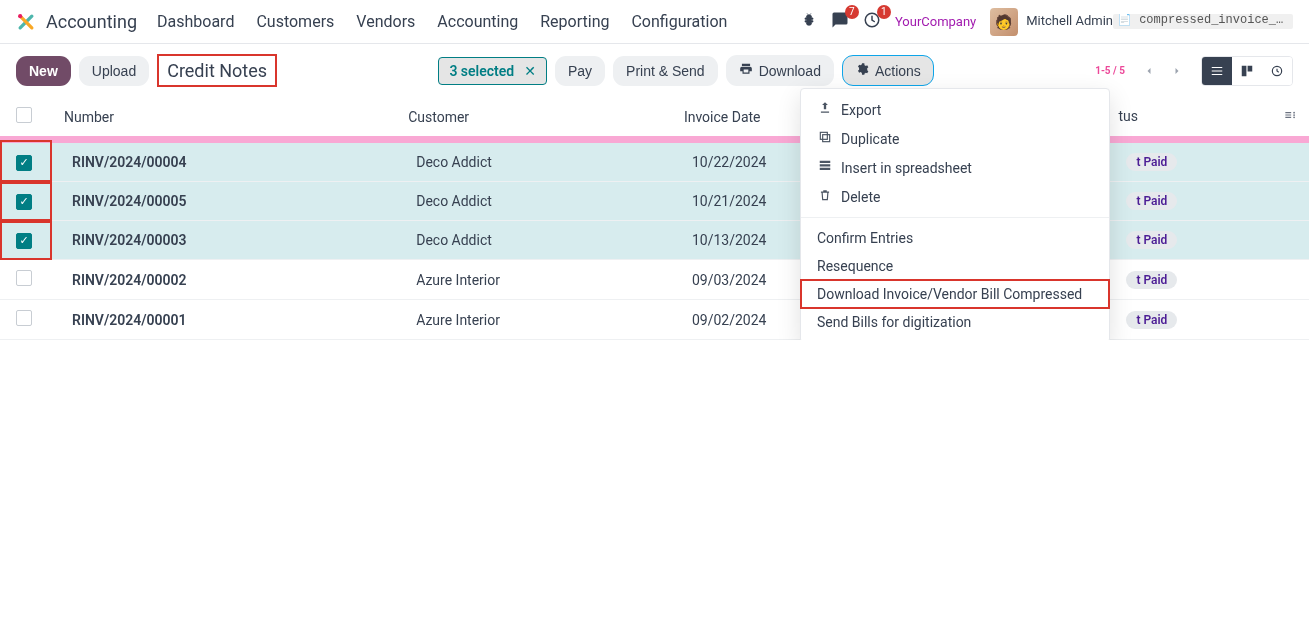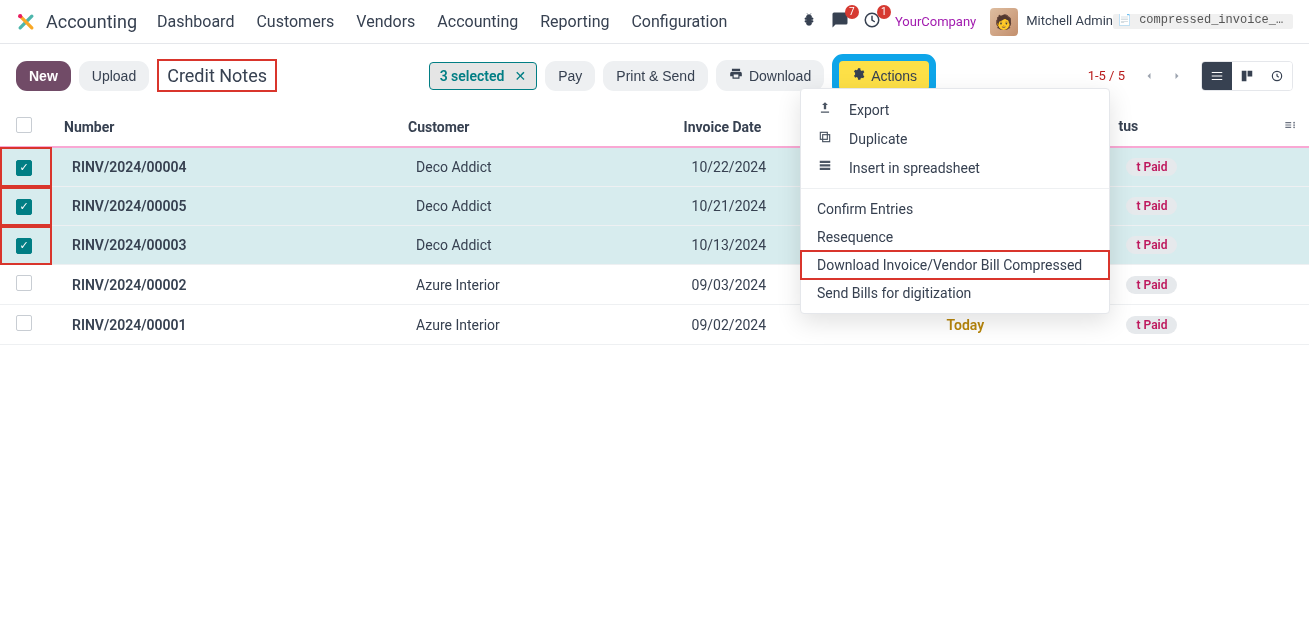--- a/index.html
+++ b/index.html
@@ -68,77 +68,77 @@
     font-size: 18px; color: #374151; padding: 4px 8px;
     border: 2px solid #d9352c; 
   }
   .selected-pill {
     border: 1px solid #017e84; color: #017e84; background: #e5e5e5;
     border-radius: 4px; padding: 5px 10px; display: inline-flex; align-items: center; gap: 10px;
     font-weight: 600;
     margin-left: auto;
   }
   .selected-pill .x { color: #017e84; cursor: pointer; font-size: 14px; font-weight: 400; }
-  .btn.outlined-teal { border: 7px solid #0ea5e9; color: #374151; background: #fde047; }
+  .btn.outlined-teal { border: 1px solid #0ea5e9; color: #374151; background: #e5e5e5; }
   .pager-group { margin-left: auto; display: flex; align-items: center; gap: 10px; }
-  .pager-text { font-size: 13px; color: #b91c1c; }
+  .pager-text { font-size: 10px; color: #ec4899; font-weight: bold; }
   .pager-btns { display: flex; }
   .pager-btn {
     width: 28px; height: 28px; display: flex; align-items: center; justify-content: center;
     border: none; background: transparent; color: #9ca3af; cursor: pointer;
     border-radius: 4px;
   }
   .view-switch { display: flex; border: 1px solid #e5e7eb; border-radius: 4px; overflow: hidden; }
   .view-btn {
     width: 30px; height: 28px; display: flex; align-items: center; justify-content: center;
     background: #fff; color: #374151; cursor: pointer;
   }
   .view-btn.active { background: #374151; color: #fff; }
 
   table { width: 100%; border-collapse: collapse; }
   thead th {
-    text-align: left; font-weight: 700; font-size: 14px;
-    padding: 10px 12px; border-bottom: 2px solid #f9a8d4; color: #374151;
+    text-align: left; font-weight: 400; font-size: 14px;
+    padding: 10px 12px; border-bottom: 7px solid #f9a8d4; color: #374151;
     background: #fff;
   }
   tbody td {
     padding: 10px 20px; border-bottom: 1px solid #eef0f2;
     font-size: 14px;
   }
   tbody tr.selected { background: #d7ecee; }
   .chk {
     width: 16px; height: 16px; border: 1px solid #c8cdd3; border-radius: 2px;
     display: inline-flex; align-items: center; justify-content: center; background: #fff;
   }
   .chk.checked { background: #017e84; border-color: #017e84; color: #fff; font-size: 11px; }
   .chk.checked::after { content: "✓"; }
   .red-box { outline: 2px solid #d9352c; outline-offset: -2px; }
   .due-today { color: #b8860b; font-weight: 600; }
   .status-badge {
-    background: #e6e9ec; color: #be185d; border-radius: 12px;
+    background: #e6e9ec; color: #4c1d95; border-radius: 12px;
     padding: 2px 10px; font-size: 12px; font-weight: 600;
     display: inline-block;
   }
   .opt-icon { float: right; color: #6b7280; cursor: pointer; }
 
   
   .dropdown {
     position: absolute;
     top: 44px;
     left: 800px;
     width: 310px;
     background: #fff;
     border: 1px solid #e5e7eb;
     border-radius: 4px;
     box-shadow: 0 8px 24px rgba(0,0,0,0.12);
     z-index: 100;
     padding: 6px 0;
   }
   .dd-item {
-    display: flex; align-items: center; gap: 16px;
+    display: flex; align-items: center; gap: 8px;
     padding: 6px 16px; cursor: pointer; color: #374151;
   }
   .dd-sep { height: 1px; background: #eef0f2; margin: 6px 0; }
   .dd-icon { width: 16px; text-align: center; color: #4b5563; }
   .dd-highlight { outline: 2px solid #d9352c; outline-offset: -1px; }
 
   th.col-chk, td.col-chk { width: 36px; padding-left: 16px; }
   td.col-status { text-align: left; }
 </style>
 </head>
@@ -269,20 +269,28 @@
       </span>
       <span>Duplicate</span>
     </div>
     <div class="dd-item">
       <span class="dd-icon">
         <svg width="14" height="14" viewBox="0 0 24 24">
             <path fill="#4b5563" d="M3 3h18v4H3zM3 9h18v4H3zM3 15h18v4H3z"></path>
           </svg>
       </span>
       <span>Insert in spreadsheet</span>
+    </div>
+    <div class="dd-item">
+      <span class="dd-icon">
+        <svg width="14" height="14" viewBox="0 0 24 24">
+            <path fill="none" stroke="#4b5563" stroke-width="2" d="M5 7h14M10 7V5h4v2M7 7l1 13h8l1-13"></path>
+          </svg>
+      </span>
+      <span>Delete</span>
     </div>
     <div class="dd-sep"></div>
     <div class="dd-item">
         <span>Confirm Entries</span>
       </div>
     <div class="dd-item">
         <span>Resequence</span>
       </div>
     <div class="dd-item dd-highlight">
         <span>Download Invoice/Vendor Bill Compressed</span>

